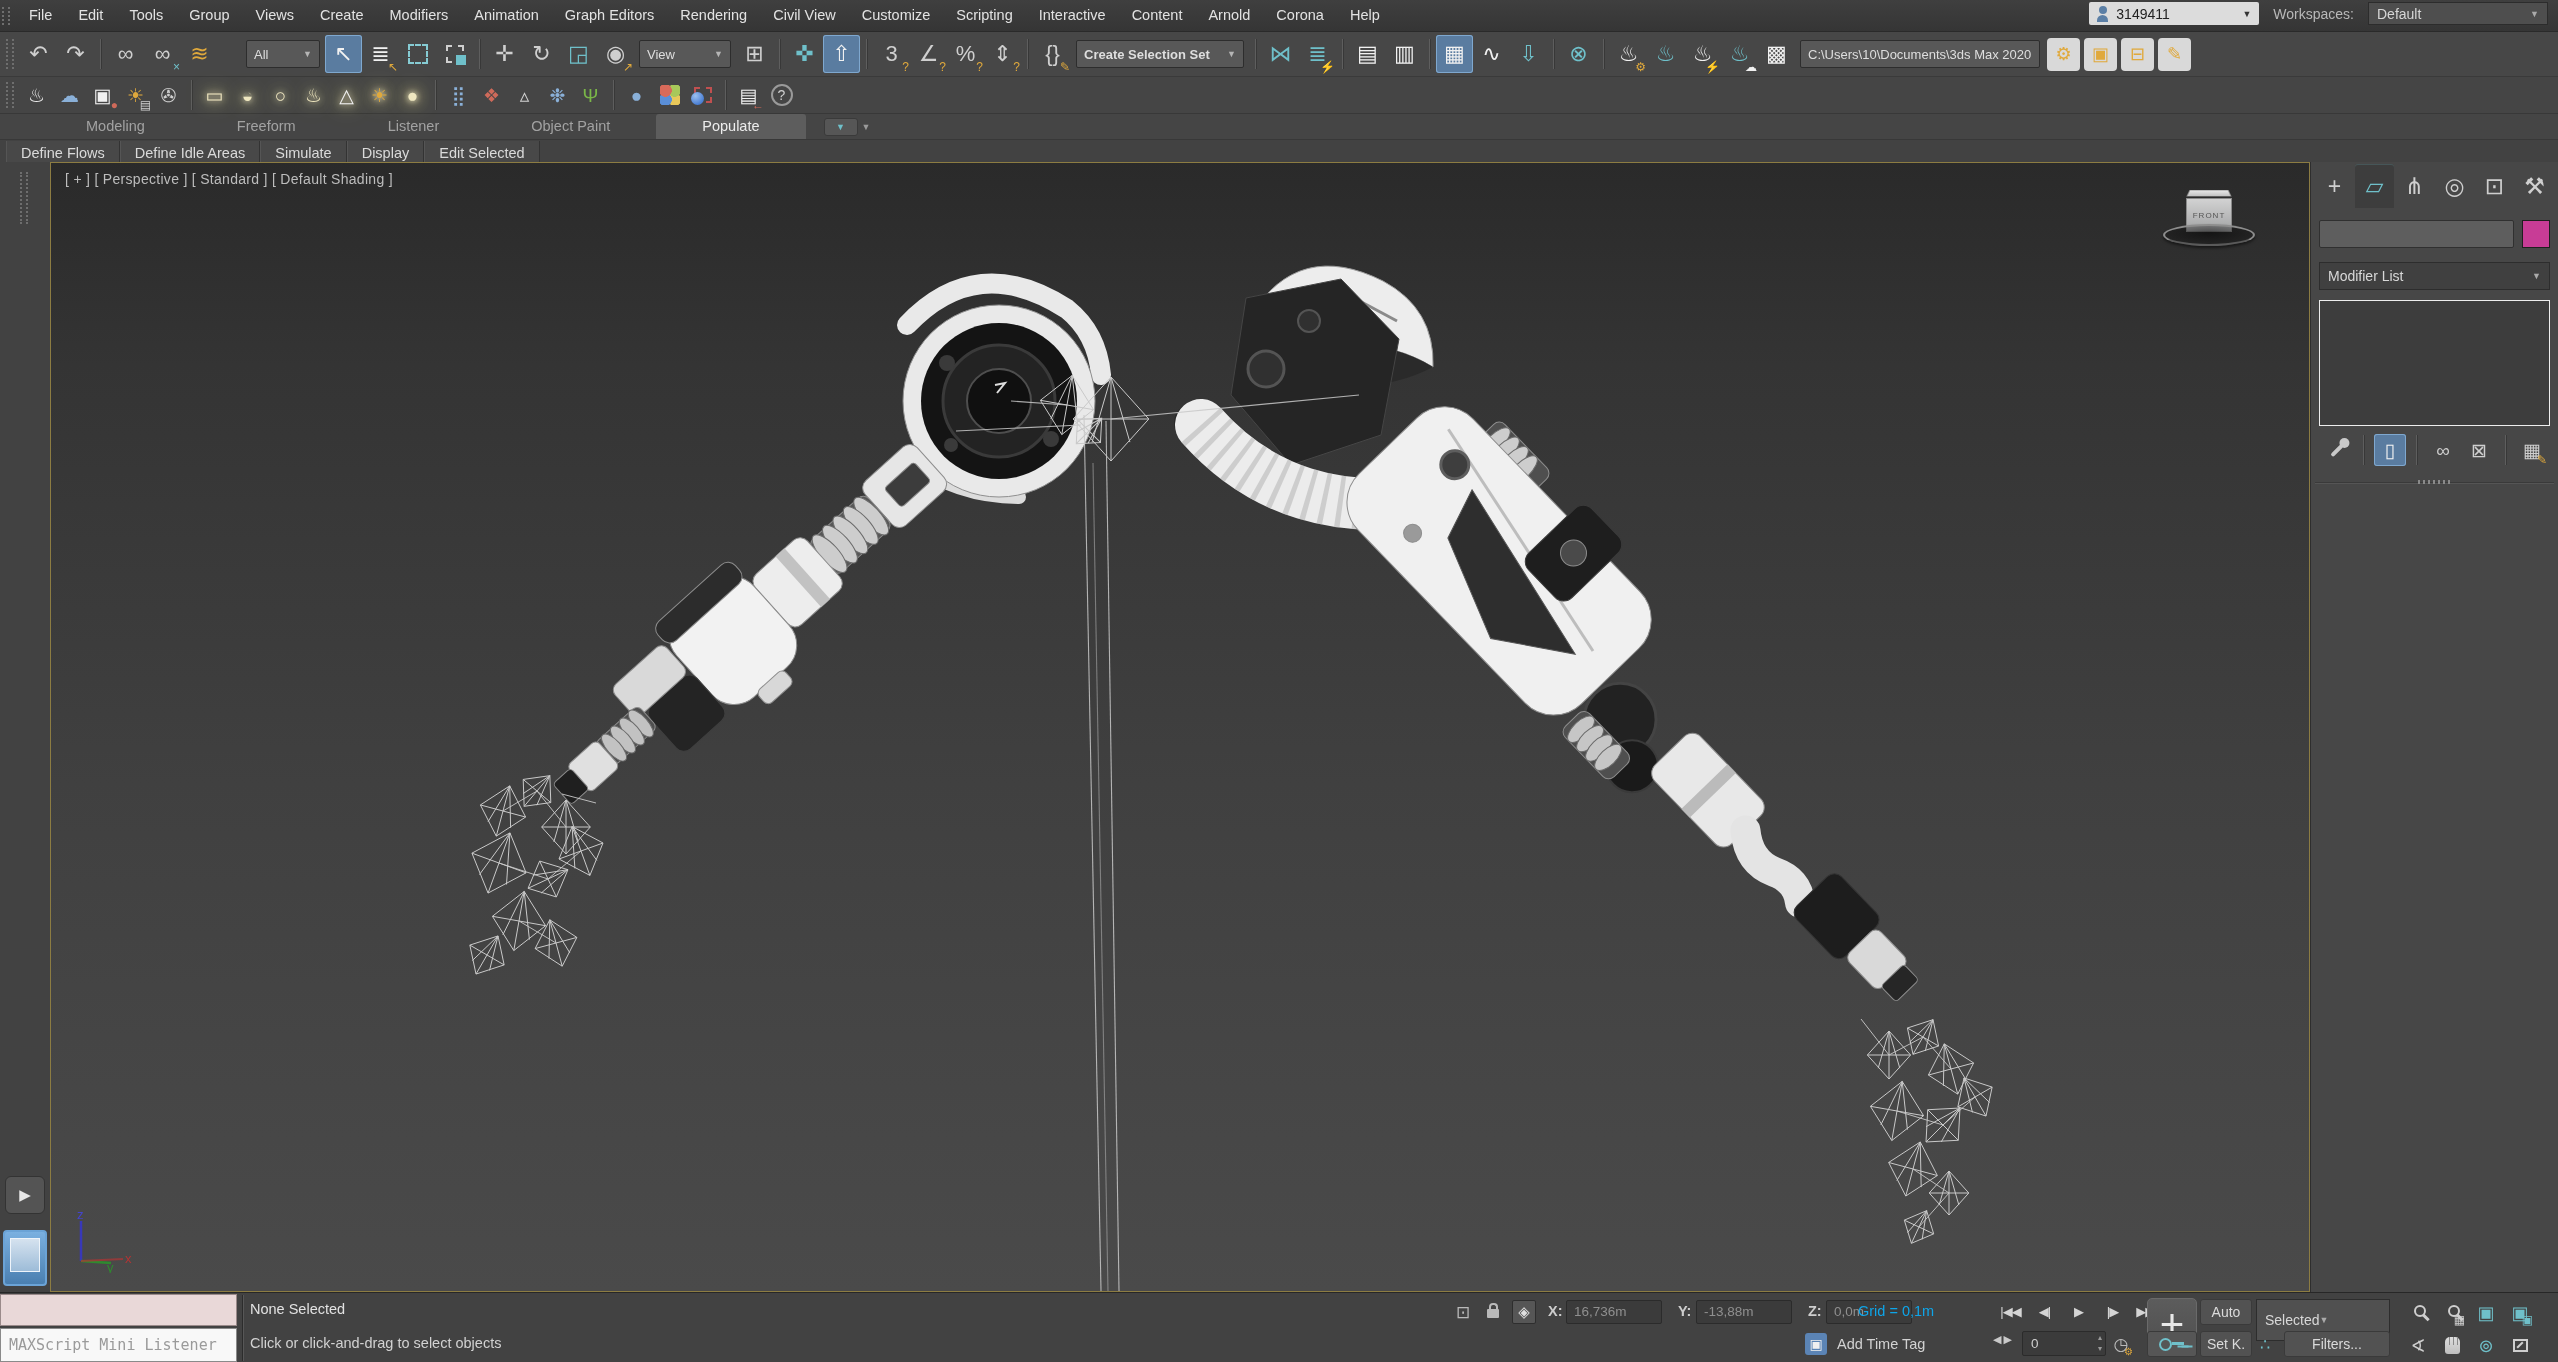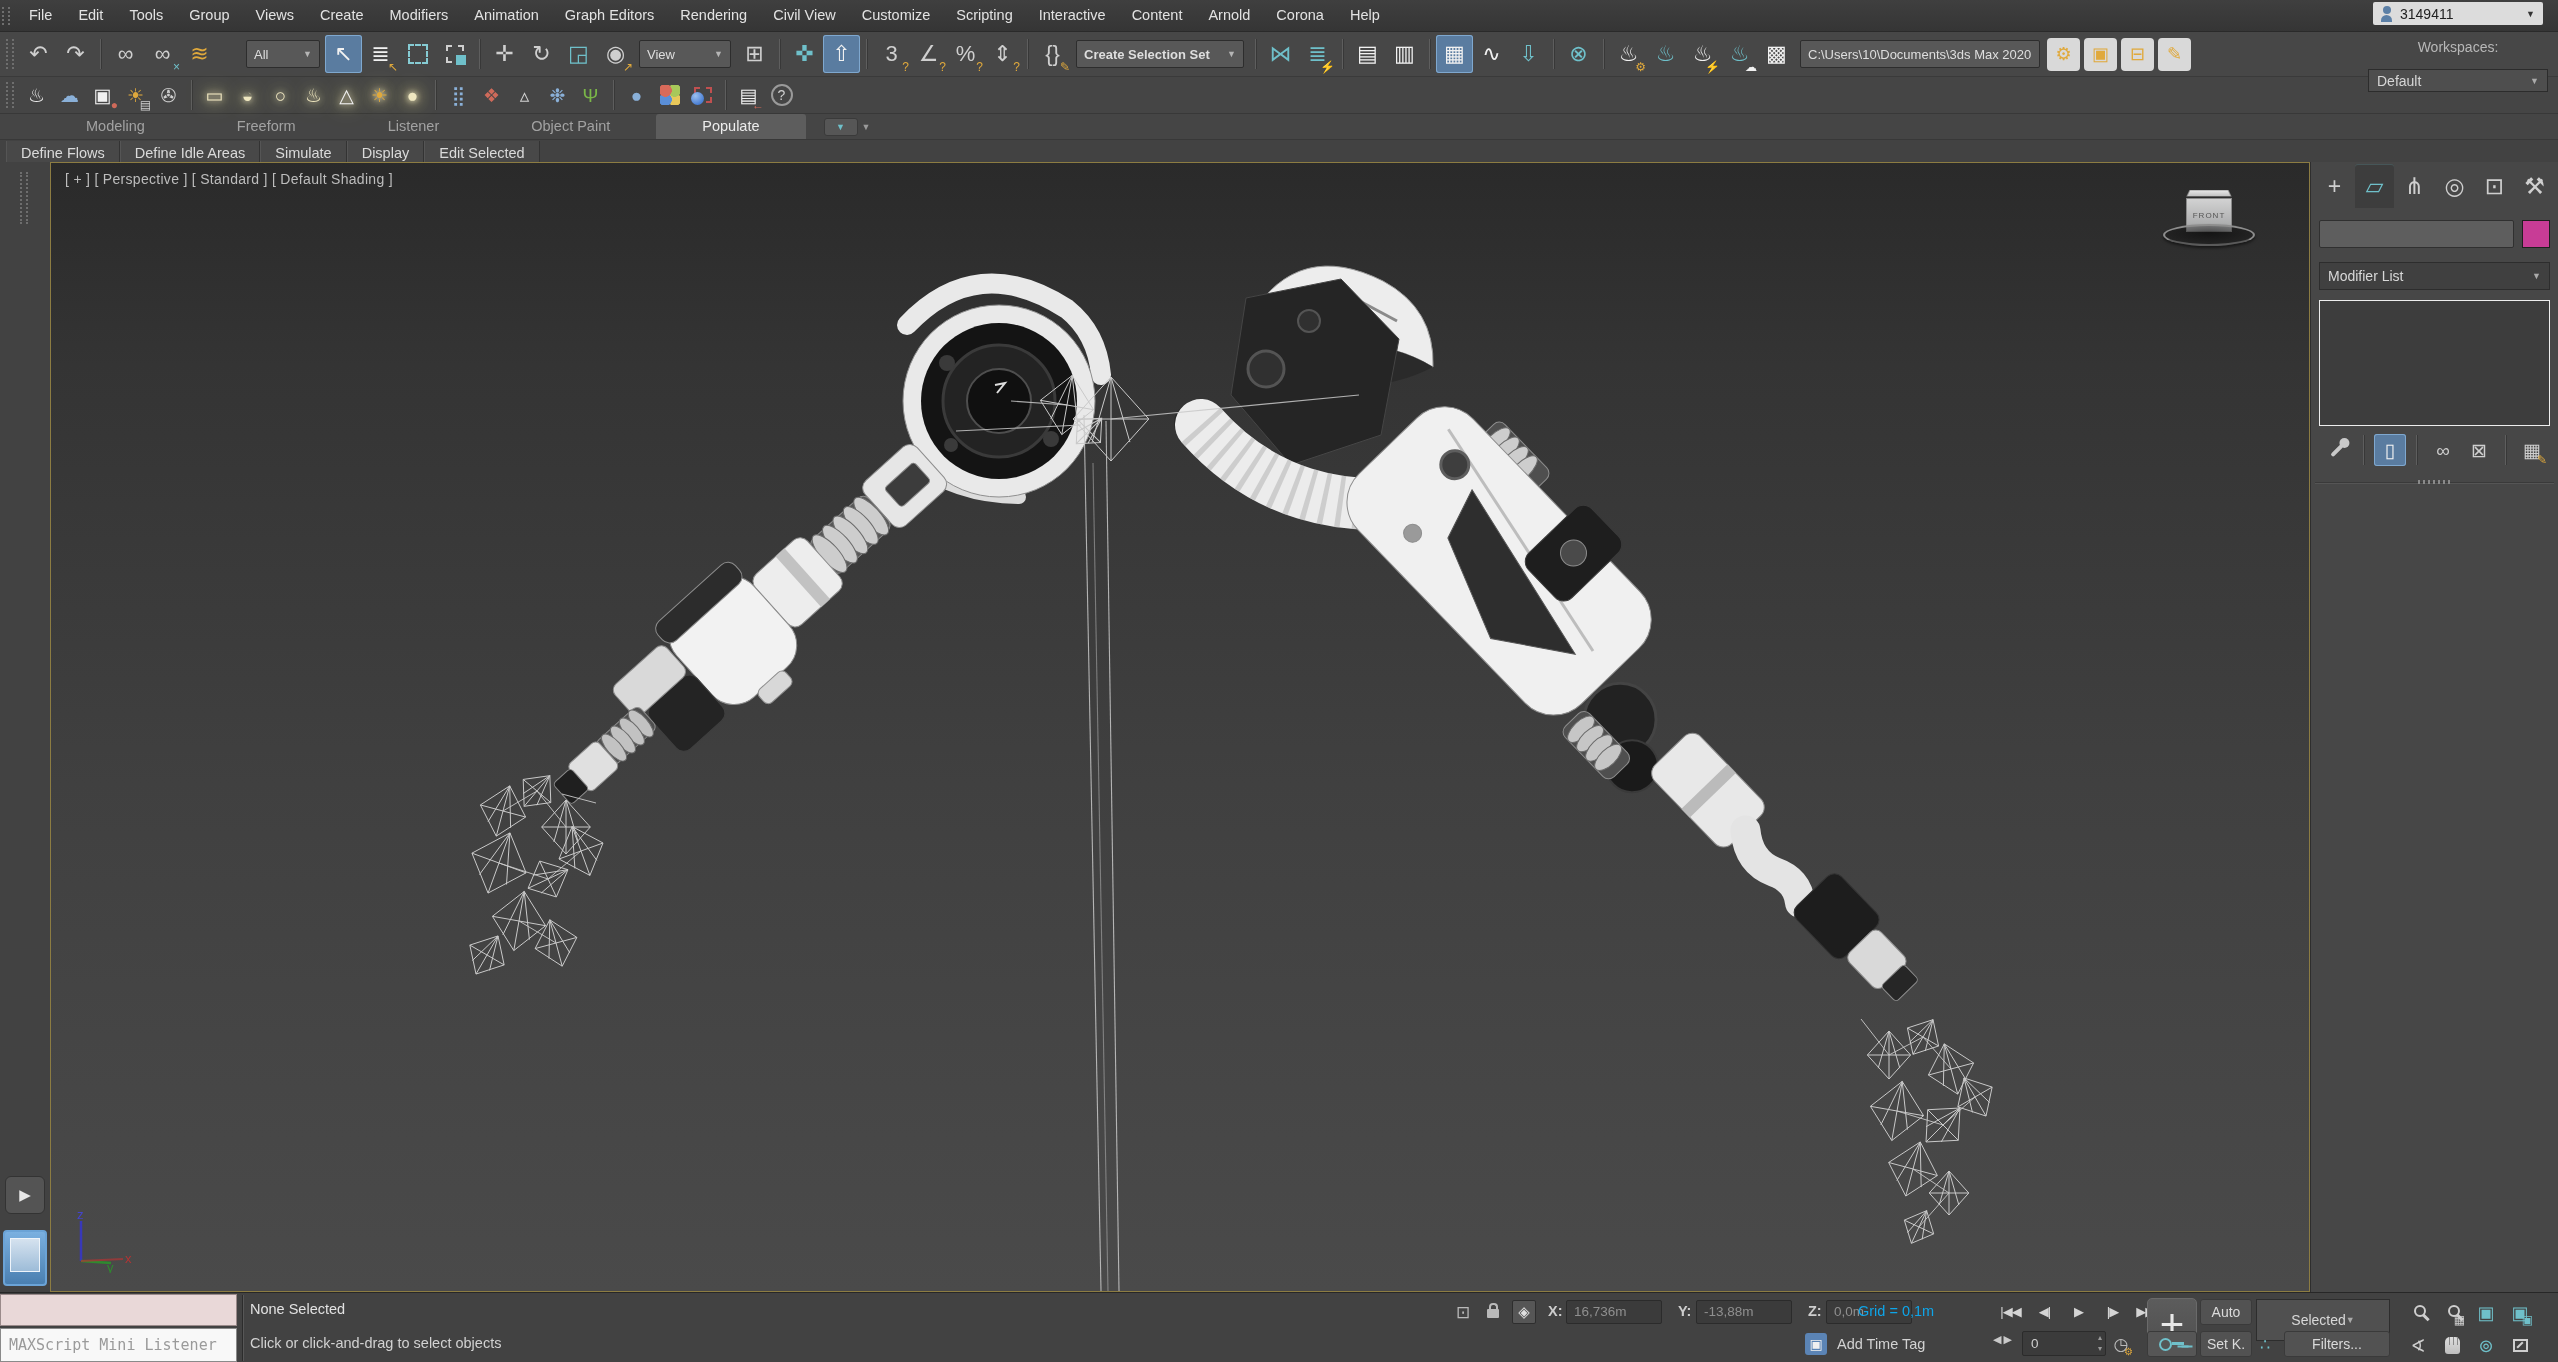--- a/index.html
+++ b/index.html
@@ -4,21 +4,21 @@
 <style>
   * { margin:0; padding:0; box-sizing:border-box; }
   html,body { width:2558px; height:1362px; overflow:hidden; background:#474747;
     font-family:"Liberation Sans", sans-serif; color:#cccccc; }
   .app { position:relative; width:2558px; height:1362px; }
 
   
   .menubar { height:32px; background:linear-gradient(#3f3f3f,#353535); display:flex; align-items:center;
     border-bottom:1px solid #2a2a2a; position:relative; }
   .menu-item { padding:0 13px; font-size:14.5px; color:#e2e2e2; line-height:27px; cursor:default; }
-  .menubar-right { position:absolute; right:10px; top:2px; display:flex; align-items:center; gap:14px;flex-direction:column; }
+  .menubar-right { position:absolute; right:10px; top:2px; display:flex; align-items:center; gap:14px; }
   .account-box { width:170px; height:23px; background:#dcdcdc; border-radius:2px; display:flex; align-items:center;
     padding:0 8px; gap:8px; color:#222; font-size:14px; }
   .ic-person { width:11px; height:7px; border-radius:6px 6px 0 0; background:#5b7fa6; position:relative; margin-top:9px; }
   .ic-person::before { content:""; position:absolute; top:-9px; left:1.5px; width:8px; height:8px; border-radius:50%; background:#5b7fa6; }
   .account-box .arr { margin-left:auto; font-size:9px; color:#333; }
   .ws-label { font-size:14px; color:#b8b8b8; }
   .ws-dd { width:180px; height:23px; background:#4e4e4e; border:1px solid #2c2c2c; display:flex; align-items:center;
     justify-content:space-between; padding:0 8px; font-size:14px; color:#d6d6d6; }
   .ws-dd .arr { font-size:9px; color:#aaa; }
 
@@ -153,21 +153,21 @@
   .frame-field { position:absolute; left:2022px; top:38px; width:84px; height:25px; background:#3b3b3b; border:1px solid #2b2b2b;
     border-radius:2px; font-size:13.5px; color:#cfcfcf; line-height:23px; padding-left:8px; }
   .frame-field .spin { position:absolute; right:3px; top:0; font-size:8px; color:#999; line-height:11px; text-align:center; }
   .bigkey { position:absolute; left:2147px; top:5px; width:50px; height:58px; background:linear-gradient(#5c5c5c,#4e4e4e);
     border:1px solid #6a6a6a; border-radius:5px; display:flex; align-items:center; justify-content:center; }
   .bigkey .g { font-size:42px; color:#e8e8e8; line-height:1; margin-top:-4px; }
   .bigkey .badge { font-size:13px; right:2px; bottom:2px; }
   .sb-btn { position:absolute; background:#525252; border:1px solid #3a3a3a; border-radius:3px; color:#dadada; font-size:14px;
     display:flex; align-items:center; justify-content:center; }
   .sb-dd { position:absolute; left:2256px; top:6px; width:134px; height:42px; background:#505050; border:1px solid #2d2d2d;
-    display:flex; align-items:center; justify-content:center; padding:0 8px; font-size:14px; color:#d8d8d8; }
+    display:flex; align-items:center; justify-content:flex-start; padding:0 8px; font-size:14px; color:#d8d8d8; }
   .sb-dd .arr { font-size:9px; color:#aaa; }
   .keybtn { position:absolute; left:2147px; top:38px; width:50px; height:26px; background:#565656; border:1px solid #3a3a3a;
     border-radius:3px; display:flex; align-items:center; justify-content:center; }
   .keyfilter { position:absolute; left:2250px; top:38px; width:30px; height:26px; color:#6fc0ca; font-size:16px;
     display:flex; align-items:center; justify-content:center; }
   .navrow { position:absolute; display:flex; gap:6px; }
   .navrow .tbtn { width:28px; height:27px; }
   .navrow .tbtn .g { font-size:18px; }
 </style>
 </head>

